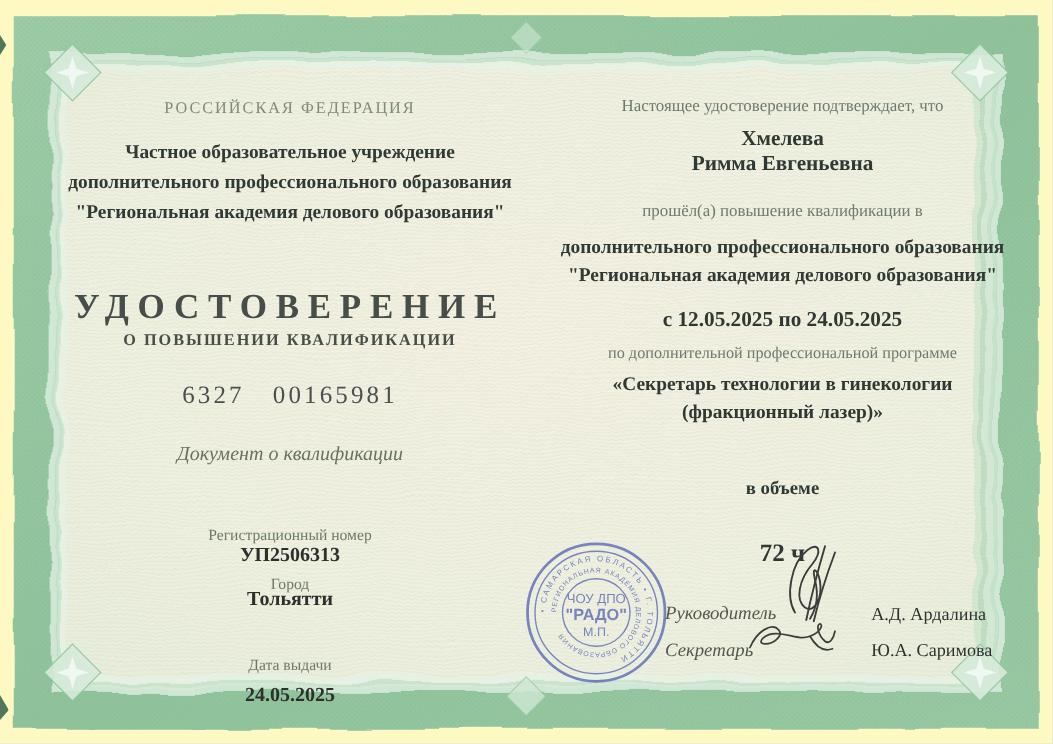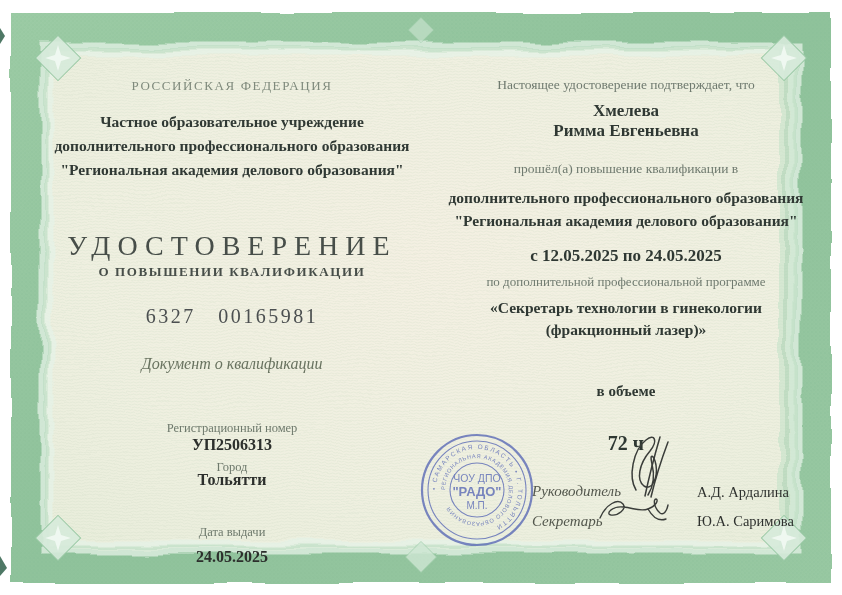--- a/index.html
+++ b/index.html
@@ -1,28 +1,28 @@
 <!DOCTYPE html>
 <html><head>
 <meta charset="utf-8">
 <style>
   html,body{margin:0;padding:0;background:#dcdcdc;}
   .cert{
     position:relative;width:842px;height:595px;overflow:hidden;
-    background:#ffffff;
+    background:#fef9c3;
     font-family:"Liberation Serif","DejaVu Serif",serif;
   }
   .border-art{position:absolute;left:0;top:0;width:842px;height:595px;}
   
   .t{position:absolute;text-align:center;color:#2f3833;}
   .left-col{width:420px;left:22px;}
   .right-col{width:372px;left:440px;}
   .rf{top:78px;font-size:13px;letter-spacing:1.6px;color:#7f8a7c;}
   .issuer{top:110px;font-size:15.5px;font-weight:bold;line-height:1.55;color:#303934;}
-  .title{top:230px;font-size:28px;letter-spacing:7px;color:#474e49;font-weight:400;}
+  .title{top:230px;font-size:28px;letter-spacing:7px;color:#474e49;font-weight:700;}
   .subtitle{top:264px;font-size:13px;font-weight:bold;letter-spacing:1.6px;color:#474e49;}
   .blank-number{top:305px;font-size:20px;letter-spacing:2.5px;color:#4b4f50;white-space:pre;}
   .doc-type{top:355px;font-size:16px;font-style:italic;color:#68725f;}
   .small-label{font-size:12.5px;color:#6e796c;}
   .small-value{font-size:16px;font-weight:bold;color:#2c2f2c;}
   .reg-label{top:421px;}   .reg-value{top:436px;}
   .city-label{top:460px;}  .city-value{top:471px;}
   .date-label{top:489px;margin-top:36px;}  .date-value{top:500px;margin-top:48px;}
   .statement{top:77px;font-size:13.5px;color:#6f7a6f;}
   .holder1{top:101px;font-size:17px;font-weight:bold;}

